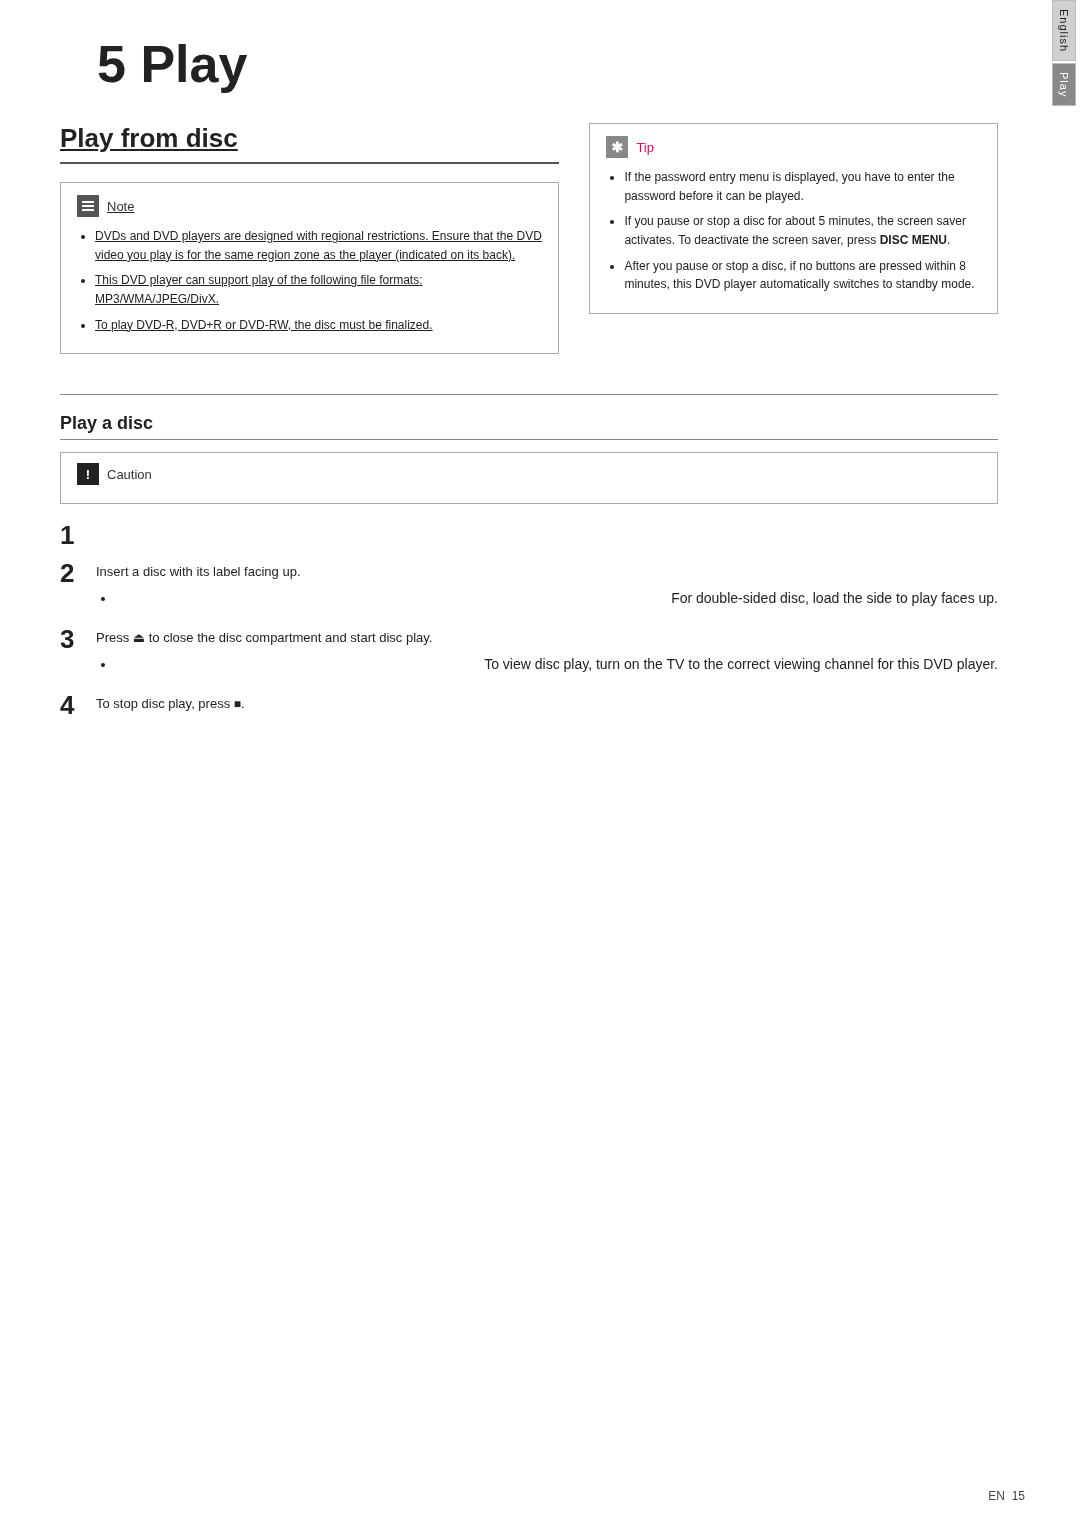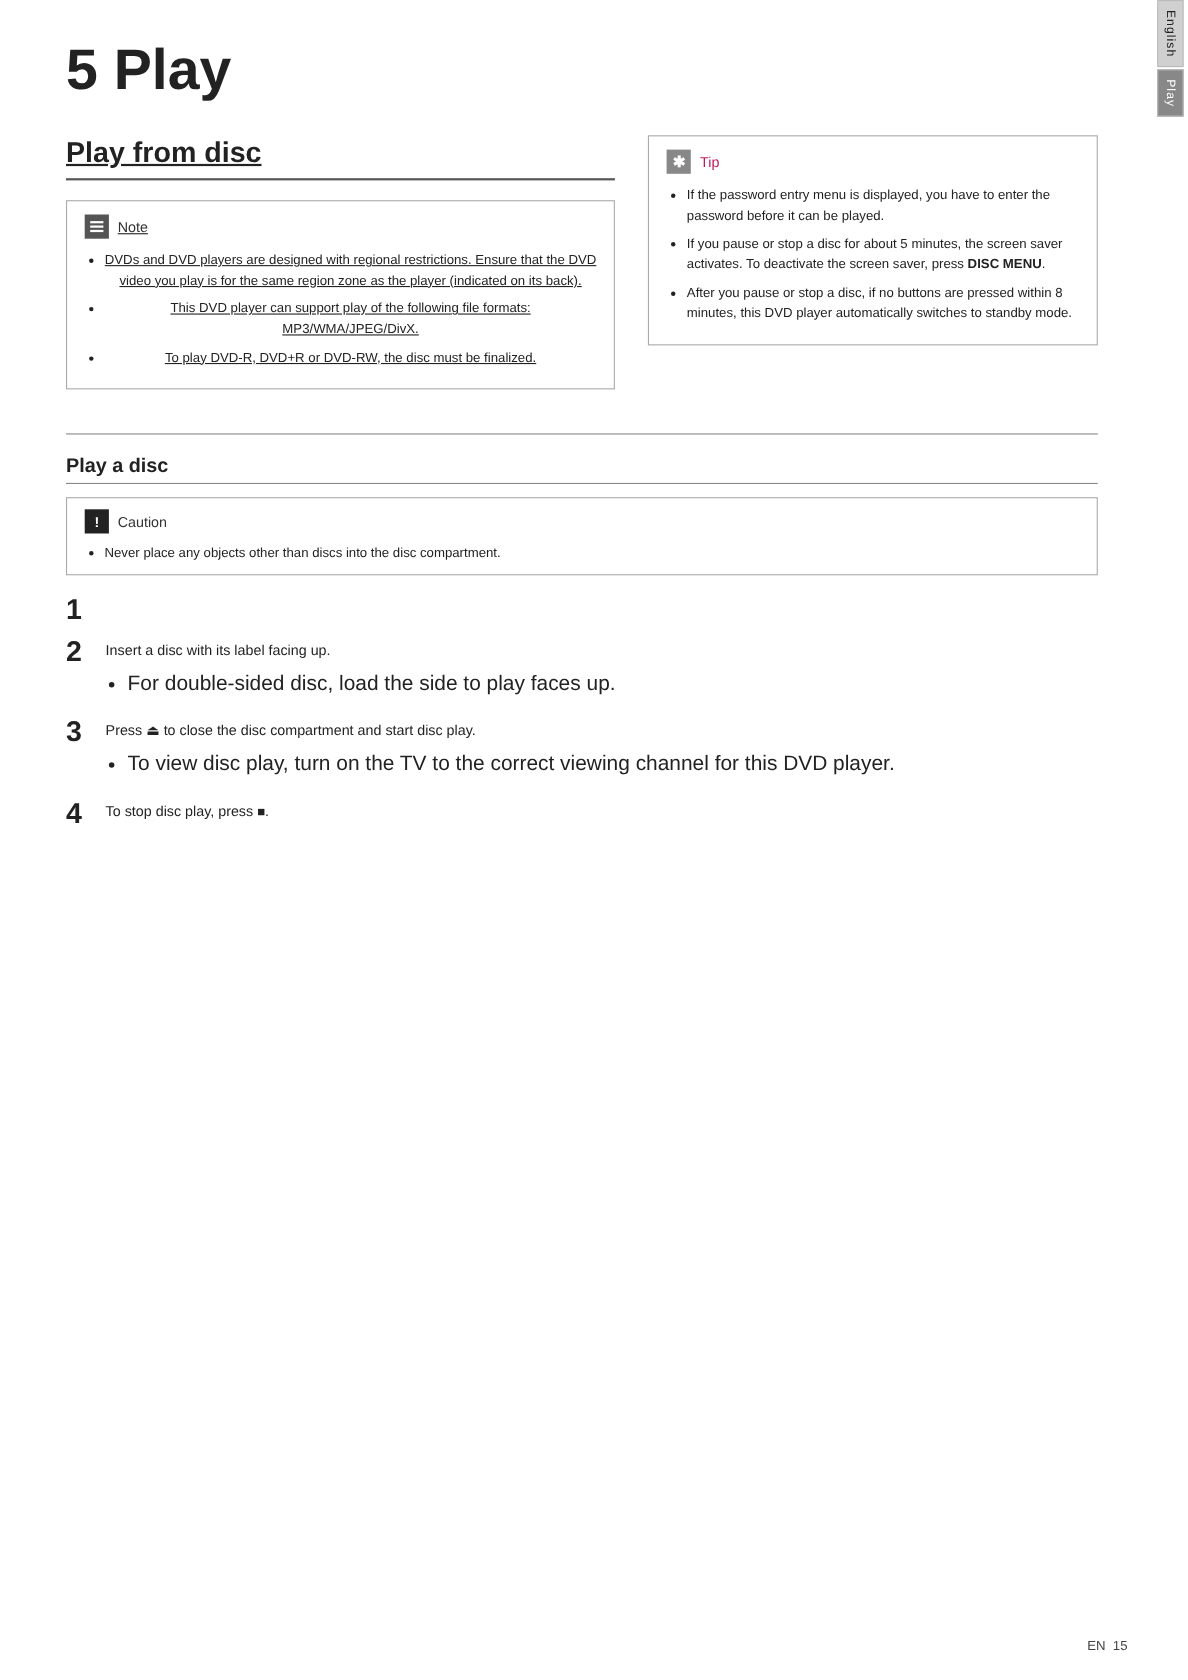--- a/index.html
+++ b/index.html
@@ -58,20 +58,21 @@
       margin-right: 32px;
     }
 
     
     .chapter-heading {
       font-size: 52px;
       font-weight: bold;
       color: #222;
       margin-bottom: 30px;
       line-height: 1.1;
+      margin-left: 37px;
     }
 
     
     .section-heading {
       font-size: 26px;
       font-weight: bold;
       color: #222;
       margin-bottom: 18px;
       padding-bottom: 8px;
       border-bottom: 2px solid #555;
@@ -183,21 +184,20 @@
     .note-list {
       list-style: disc;
       padding-left: 18px;
       font-size: 12px;
       line-height: 1.55;
       color: #222;
     }
 
     .note-list li {
       margin-bottom: 7px;
-      text-align: center;
     }
 
     
     .caution-box {
       border: 1px solid #aaa;
       padding: 10px 16px;
       margin-bottom: 20px;
     }
 
     .caution-header {
@@ -260,21 +260,22 @@
       font-size: 13px;
       line-height: 1.55;
       color: #222;
       flex: 1;
     }
 
     .step-sub-list {
       list-style: disc;
       padding-left: 20px;
       margin-top: 6px;
-      font-size: 19px;
+      font-size: 14px;
+      text-align: right;
     }
 
     .step-sub-list li {
       margin-bottom: 4px;
     }
 
     
     .section-divider {
       border: none;
       border-top: 1px solid #888;
@@ -365,23 +366,20 @@
 
     <hr class="section-divider">
 
     <h3 class="sub-section-heading">Play a disc</h3>
 
     <div class="caution-box">
       <div class="caution-header">
         <div class="caution-icon">!</div>
         <span class="caution-title">Caution</span>
       </div>
-      <ul class="caution-list">
-        <li>Never place any objects other than discs into the disc compartment.</li>
-      </ul>
     </div>
 
     <ol class="steps-list">
 
       <li class="step-item">
         <span class="step-number">1</span>
       </li>
 
       <li class="step-item">
         <span class="step-number">2</span>

